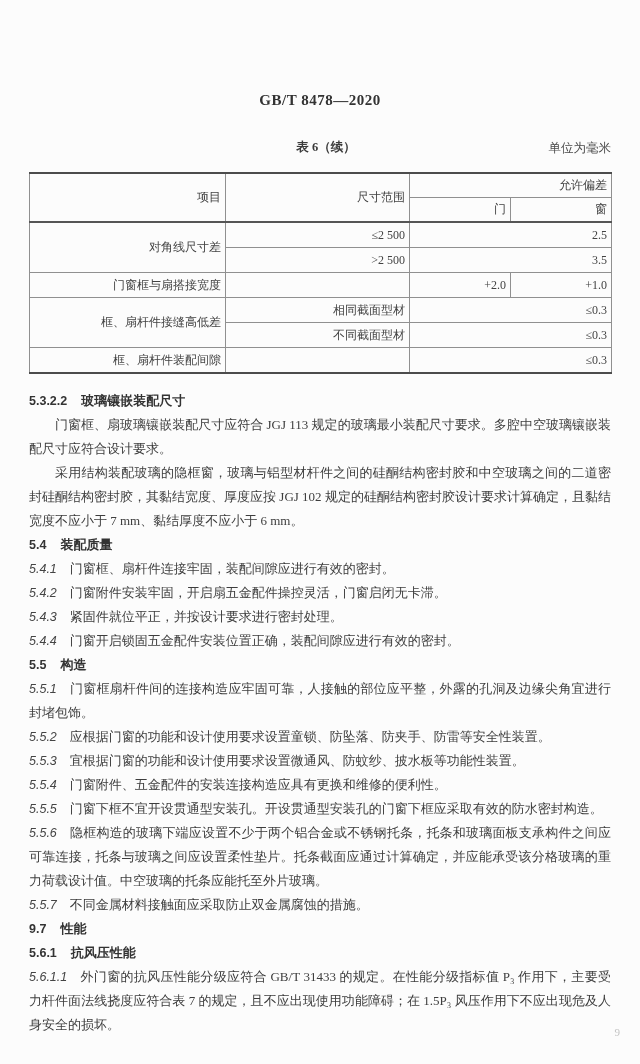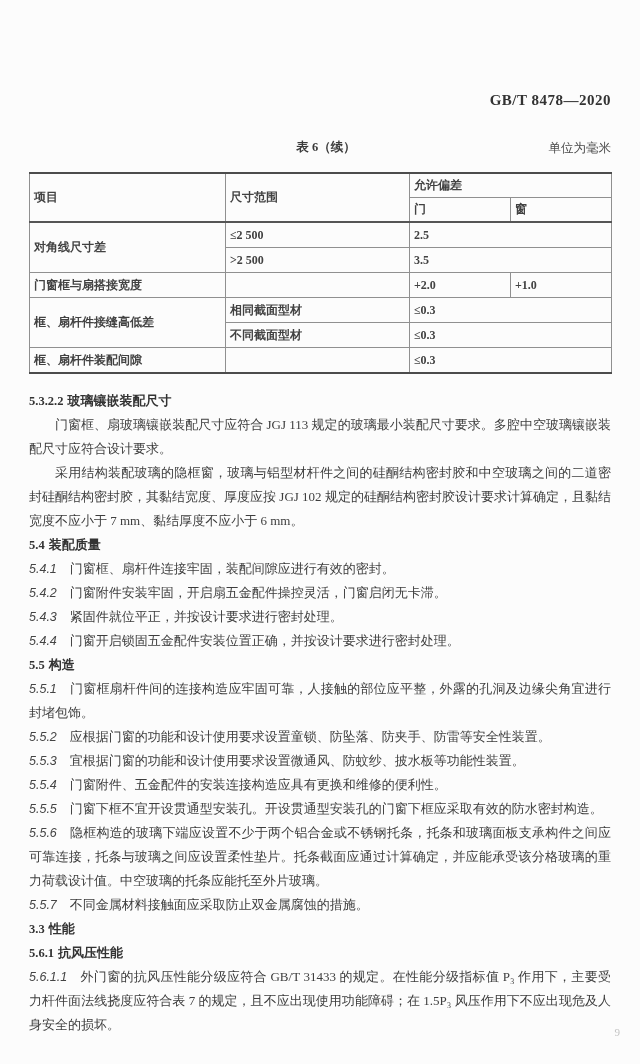--- a/index.html
+++ b/index.html
@@ -12,21 +12,21 @@
     overflow:hidden;
   }
   .page{
     position:absolute;inset:0;
     padding:0 29px;
     box-sizing:border-box;
   }
   
   .doc-header{
     margin-top:92px;
-    text-align:right;
+    text-align:center;
     font-weight:bold;
     font-size:15px;
     letter-spacing:.5px;
     color:#333;
   }
   
   .caption-row{
     position:relative;
     margin-top:30px;
     height:18px;
@@ -48,32 +48,32 @@
     width:582px;
     border-collapse:collapse;
     table-layout:fixed;
     font-size:12px;
     color:#424242;
     border-top:2.5px solid #4c4c4c;
     border-bottom:2.5px solid #4c4c4c;
   }
   .std-table td{
     border:1px solid #909090;
-    text-align:left;
+    text-align:right;
     vertical-align:middle;
     padding:0 4px;
     height:23px;
-    font-weight:bold;
+    font-weight:normal;
   }
   .std-table tr.body-row td{height:24px;}
   .std-table td.hb{border-bottom:2px solid #555;}
   
   .article{margin-top:15px;font-size:13px;line-height:24px;color:#3d3d3d;}
   .article .heading{font-weight:bold;color:#333;}
-  .article .heading .num{margin-right:4px;font-family:Liberation Serif, serif;font-size:12.5px;}
+  .article .heading .num{margin-right:14px;font-family:Liberation Sans, sans-serif;font-size:12.5px;}
   .article p{margin:0;text-align:justify;}
   .article p.indent{text-indent:2em;}
   .article p.clause .num{margin-right:13px;font-family:"Liberation Sans","DejaVu Sans",sans-serif;font-size:12.5px;color:#444;font-style:italic;}
   
   .page-number{
     position:absolute;
     right:20px;bottom:26px;
     font-size:11px;
     color:#c4c4c4;
   }
@@ -140,28 +140,28 @@
   </table>
 
   <div class="article" id="article">
       <p class="heading"><span class="num">5.3.2.2</span><span>玻璃镶嵌装配尺寸</span></p>
       <p class="indent">门窗框、扇玻璃镶嵌装配尺寸应符合 JGJ 113 规定的玻璃最小装配尺寸要求。多腔中空玻璃镶嵌装配尺寸应符合设计要求。</p>
       <p class="indent">采用结构装配玻璃的隐框窗，玻璃与铝型材杆件之间的硅酮结构密封胶和中空玻璃之间的二道密封硅酮结构密封胶，其黏结宽度、厚度应按 JGJ 102 规定的硅酮结构密封胶设计要求计算确定，且黏结宽度不应小于 7 mm、黏结厚度不应小于 6 mm。</p>
       <p class="heading"><span class="num">5.4</span><span>装配质量</span></p>
       <p class="clause"><span class="num">5.4.1</span><span>门窗框、扇杆件连接牢固，装配间隙应进行有效的密封。</span></p>
       <p class="clause"><span class="num">5.4.2</span><span>门窗附件安装牢固，开启扇五金配件操控灵活，门窗启闭无卡滞。</span></p>
       <p class="clause"><span class="num">5.4.3</span><span>紧固件就位平正，并按设计要求进行密封处理。</span></p>
-      <p class="clause"><span class="num">5.4.4</span><span>门窗开启锁固五金配件安装位置正确，并按设计要求进行密封处理。</span></p>
+      <p class="clause"><span class="num">5.4.4</span><span>门窗开启锁固五金配件安装位置正确，装配间隙应进行有效的密封。</span></p>
       <p class="heading"><span class="num">5.5</span><span>构造</span></p>
       <p class="clause"><span class="num">5.5.1</span><span>门窗框扇杆件间的连接构造应牢固可靠，人接触的部位应平整，外露的孔洞及边缘尖角宜进行封堵包饰。</span></p>
       <p class="clause"><span class="num">5.5.2</span><span>应根据门窗的功能和设计使用要求设置童锁、防坠落、防夹手、防雷等安全性装置。</span></p>
       <p class="clause"><span class="num">5.5.3</span><span>宜根据门窗的功能和设计使用要求设置微通风、防蚊纱、披水板等功能性装置。</span></p>
       <p class="clause"><span class="num">5.5.4</span><span>门窗附件、五金配件的安装连接构造应具有更换和维修的便利性。</span></p>
       <p class="clause"><span class="num">5.5.5</span><span>门窗下框不宜开设贯通型安装孔。开设贯通型安装孔的门窗下框应采取有效的防水密封构造。</span></p>
       <p class="clause"><span class="num">5.5.6</span><span>隐框构造的玻璃下端应设置不少于两个铝合金或不锈钢托条，托条和玻璃面板支承构件之间应可靠连接，托条与玻璃之间应设置柔性垫片。托条截面应通过计算确定，并应能承受该分格玻璃的重力荷载设计值。中空玻璃的托条应能托至外片玻璃。</span></p>
       <p class="clause"><span class="num">5.5.7</span><span>不同金属材料接触面应采取防止双金属腐蚀的措施。</span></p>
-      <p class="heading"><span class="num">3.3</span><span>性能</span></p>
+      <p class="heading"><span class="num">9.7</span><span>性能</span></p>
       <p class="heading"><span class="num">5.6.1</span><span>抗风压性能</span></p>
       <p class="clause"><span class="num">5.6.1.1</span><span>外门窗的抗风压性能分级应符合 GB/T 31433 的规定。在性能分级指标值 P₃ 作用下，主要受力杆件面法线挠度应符合表 7 的规定，且不应出现使用功能障碍；在 1.5P₃ 风压作用下不应出现危及人身安全的损坏。</span></p>
     </div>
 
   <div class="page-number">9</div>
 </div>
 
 </body></html>

